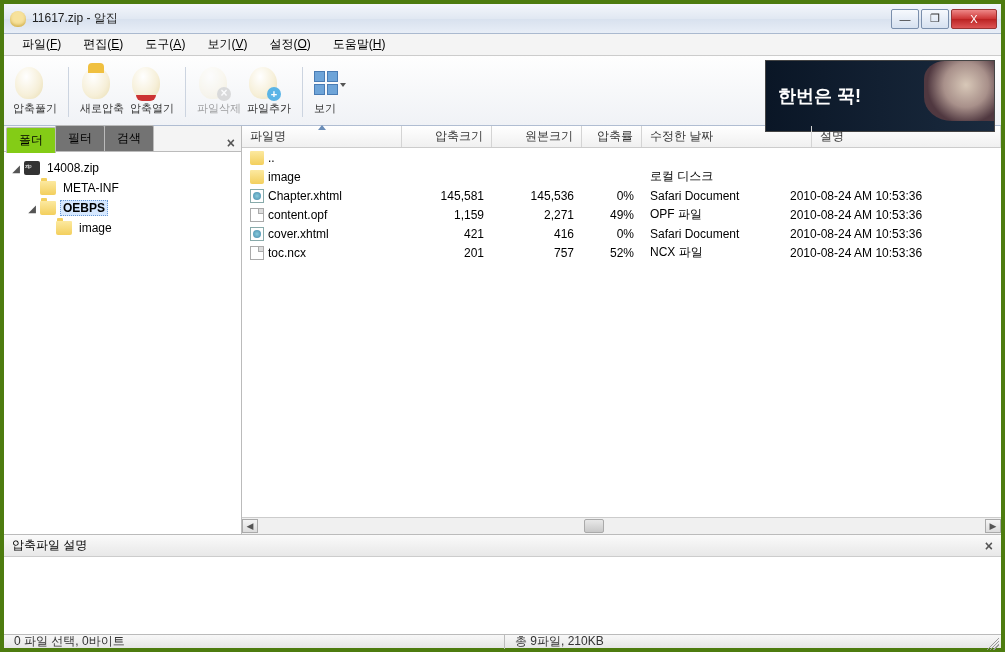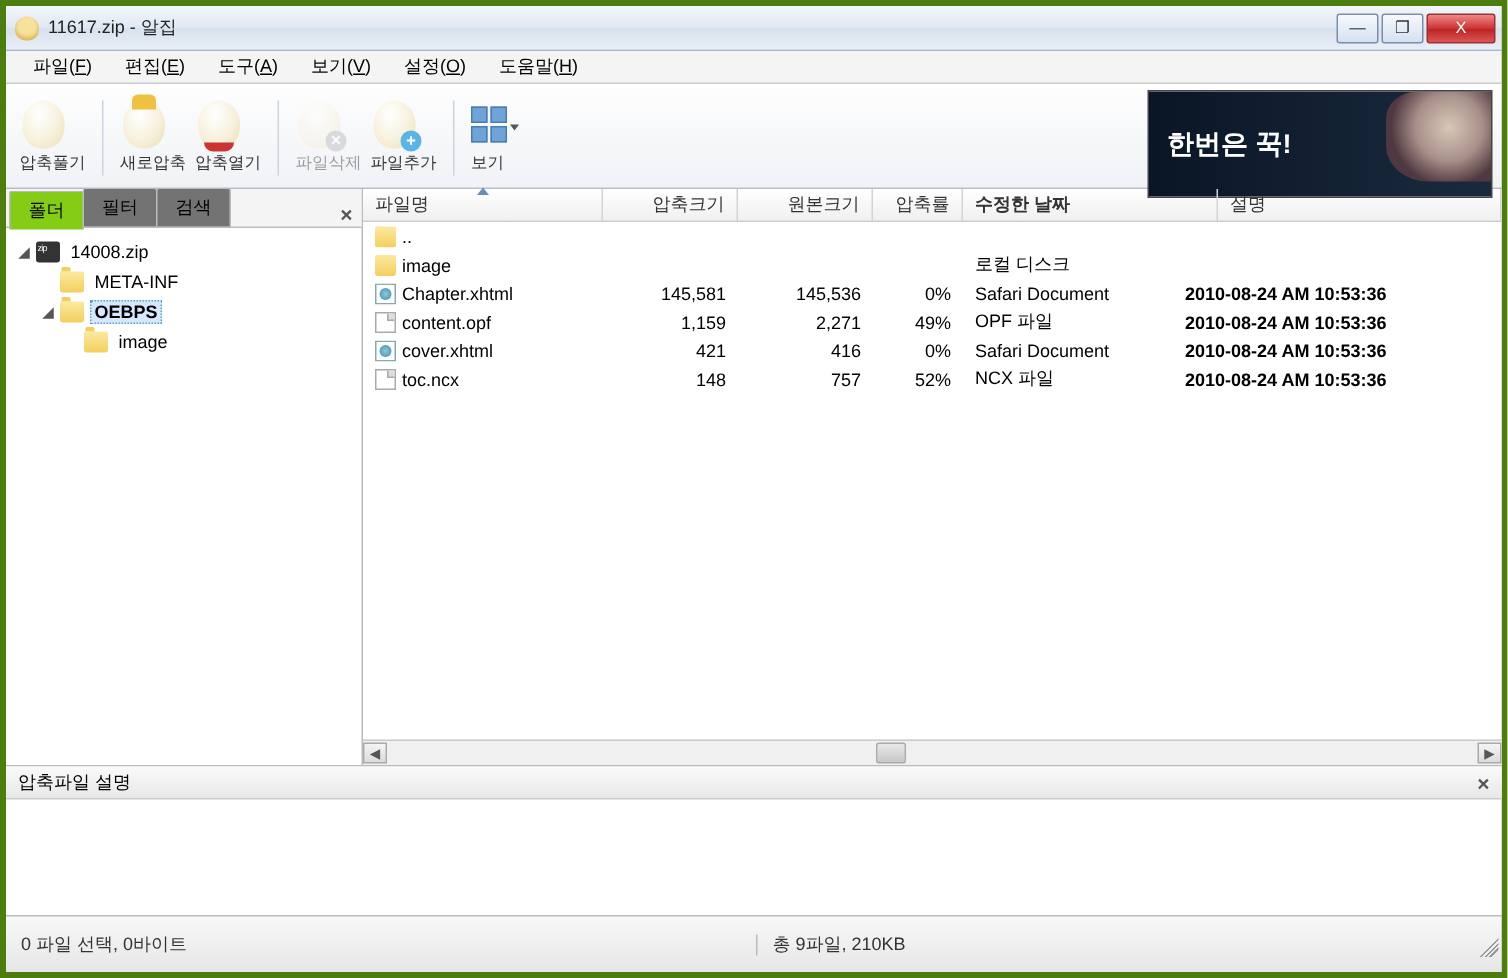--- a/index.html
+++ b/index.html
@@ -244,21 +244,21 @@
 }
 .list-header .col{
   border-right:1px solid #d4d4d4;padding:3px 8px;font-size:12px;color:#333;display:flex;align-items:center;position:relative;
 }
 .list-header .col.sort::after{content:'';position:absolute;top:-1px;left:50%;transform:translateX(-50%);width:0;height:0;border-left:4px solid transparent;border-right:4px solid transparent;border-bottom:5px solid #6a8db8;}
 .col-name{width:160px;}
 .col-csize{width:90px;text-align:right;justify-content:flex-end;}
 .col-osize{width:90px;text-align:right;justify-content:flex-end;}
 .col-ratio{width:60px;text-align:right;justify-content:flex-end;}
 .col-type{width:140px;}
-.col-date{width:170px;font-weight:bold;}
+.col-date{width:170px;}
 .col-desc{flex:1;}
 .file-list{flex:1;overflow:auto;}
 .file-row{display:flex;height:19px;align-items:center;}
 .file-row .cell{padding:0 8px;font-size:12px;overflow:hidden;text-overflow:ellipsis;white-space:nowrap;}
 .file-row .cell.col-csize,.file-row .cell.col-osize,.file-row .cell.col-ratio{text-align:right;}
 .file-row .fname{display:flex;align-items:center;gap:4px;}
 .file-row .file-icon{width:14px;height:14px;flex-shrink:0;}
 .doc-icon{background:#fff;border:1px solid #aaa;position:relative;}
 .doc-icon::before{content:'';position:absolute;top:0;right:0;width:4px;height:4px;background:#ddd;border-left:1px solid #aaa;border-bottom:1px solid #aaa;}
 .web-icon{background:#fff;border:1px solid #8aa;position:relative;}
@@ -272,21 +272,21 @@
 .hscroll .arrow.right{right:0;}
 .desc-panel{
   height:100px;border-top:1px solid #bbb;display:flex;flex-direction:column;background:#fff;
 }
 .desc-header{
   height:22px;background:linear-gradient(to bottom,#fafafa,#e8e8e8);border-bottom:1px solid #ccc;display:flex;align-items:center;padding:0 8px;font-size:12px;
 }
 .desc-header .dclose{margin-left:auto;cursor:pointer;font-size:14px;font-weight:bold;color:#555;}
 .desc-body{flex:1;}
 .statusbar{
-  height:38px;background:linear-gradient(to bottom,#f8f8f8,#e6e6e6);border-top:1px solid #bbb;display:flex;align-items:center;font-size:12px;color:#333;
+  height:14px;background:linear-gradient(to bottom,#f8f8f8,#e6e6e6);border-top:1px solid #bbb;display:flex;align-items:center;font-size:12px;color:#333;
 }
 .statusbar .status-cell{padding:0 10px;}
 .statusbar .sep{width:1px;height:14px;background:#bbb;}
 .statusbar .spacer{flex:1;}
 .grip{
   width:16px;height:16px;margin-right:2px;margin-left:auto;
   background:
     linear-gradient(135deg, transparent 60%, #999 60%, #999 65%, transparent 65%),
     linear-gradient(135deg, transparent 70%, #999 70%, #999 75%, transparent 75%),
     linear-gradient(135deg, transparent 80%, #999 80%, #999 85%, transparent 85%);
@@ -485,21 +485,21 @@
             <div class="cell col-date">2010-08-24 AM 10:53:36</div>
             <div class="cell col-desc"></div>
           </div>
           <div class="file-row">
             <div class="cell col-name">
               <span class="fname">
                 <span class="file-icon doc-icon"></span>
                 <span>toc.ncx</span>
               </span>
             </div>
-            <div class="cell col-csize">148</div>
+            <div class="cell col-csize">201</div>
             <div class="cell col-osize">757</div>
             <div class="cell col-ratio">52%</div>
             <div class="cell col-type">NCX 파일</div>
             <div class="cell col-date">2010-08-24 AM 10:53:36</div>
             <div class="cell col-desc"></div>
           </div>
         </div>
       <div class="hscroll">
         <div class="arrow left">◀</div>
         <div class="thumb"></div>

